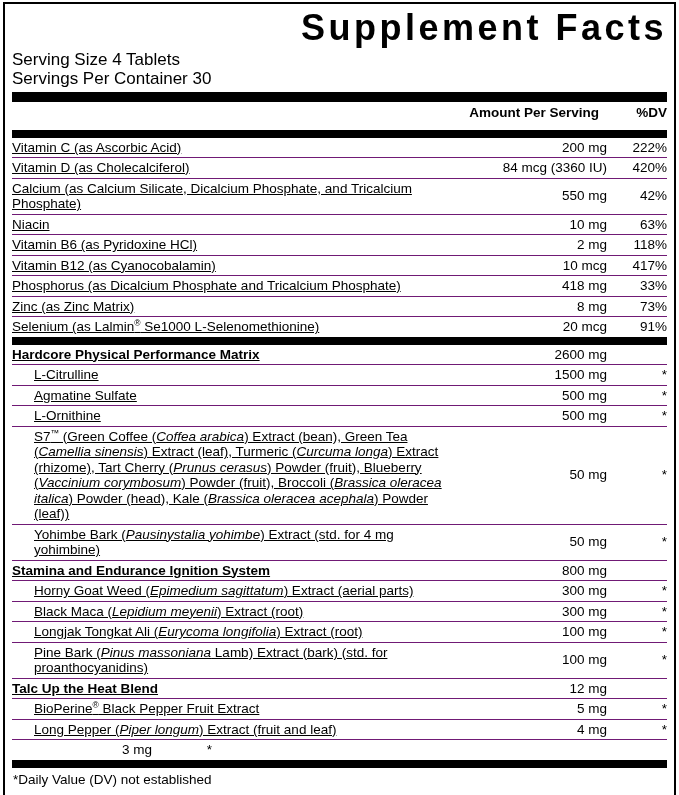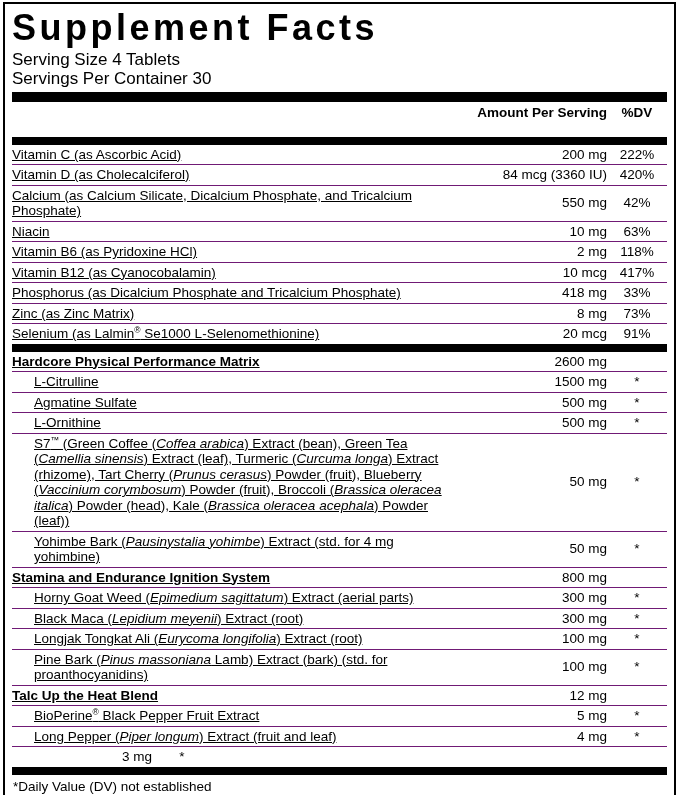--- a/index.html
+++ b/index.html
@@ -1,31 +1,31 @@
 <!DOCTYPE html>
 <html><head>
 <meta charset="utf-8">
 <style>
   html,body{margin:0;padding:0;background:#fff;}
   body{width:679px;min-height:795px;font-family:"Liberation Sans",sans-serif;color:#000;
        -webkit-font-smoothing:antialiased;}
   .facts-box{margin:2px 3px 0 3px;border:2px solid #000;padding:3px 7px 0 7px;background:#fff;}
-  .title{font-size:36px;font-weight:bold;letter-spacing:3.5px;line-height:40px;margin:1px 0 2px 0;white-space:nowrap;}
+  .title{font-size:36px;font-weight:bold;letter-spacing:3.5px;line-height:40px;margin:1px 0 2px 0;white-space:nowrap;text-align:right;}
   .serving{font-size:17px;line-height:19px;}
   .bar{height:10px;background:#000;margin:4px 0 0 0;}
   .bar.mid{height:8px;margin:0;}
   .bar.thin-top{margin-top:0;}
   .row{display:flex;align-items:center;padding:2px 0;font-size:13.5px;line-height:15.5px;}
   .rows .row + .row{border-top:1px solid #701a75;}
-  .colhead{font-weight:bold;padding:3px 0 16px 0;}
+  .colhead{font-weight:bold;padding:3px 0 9px 0;gap:8px;}
   .name{flex:1;padding-right:8px;text-decoration:underline;}
   .sub .name{padding-left:22px;}
   .section-header .name{font-weight:bold;}
   .amount{width:140px;text-align:right;white-space:nowrap;}
-  .dv{width:60px;text-align:center;white-space:nowrap;}
+  .dv{width:60px;text-align:right;white-space:nowrap;}
   .sup{font-size:8.5px;vertical-align:super;line-height:0;}
   .footnote{font-size:13.5px;padding:4px 0 8px 1px;}
   .other{font-size:17.5px;line-height:21px;margin:5px 0 0 1px;}
   i{font-style:italic;}
 </style>
 </head>
 <body>
 
 <div>
   <div class="facts-box">

